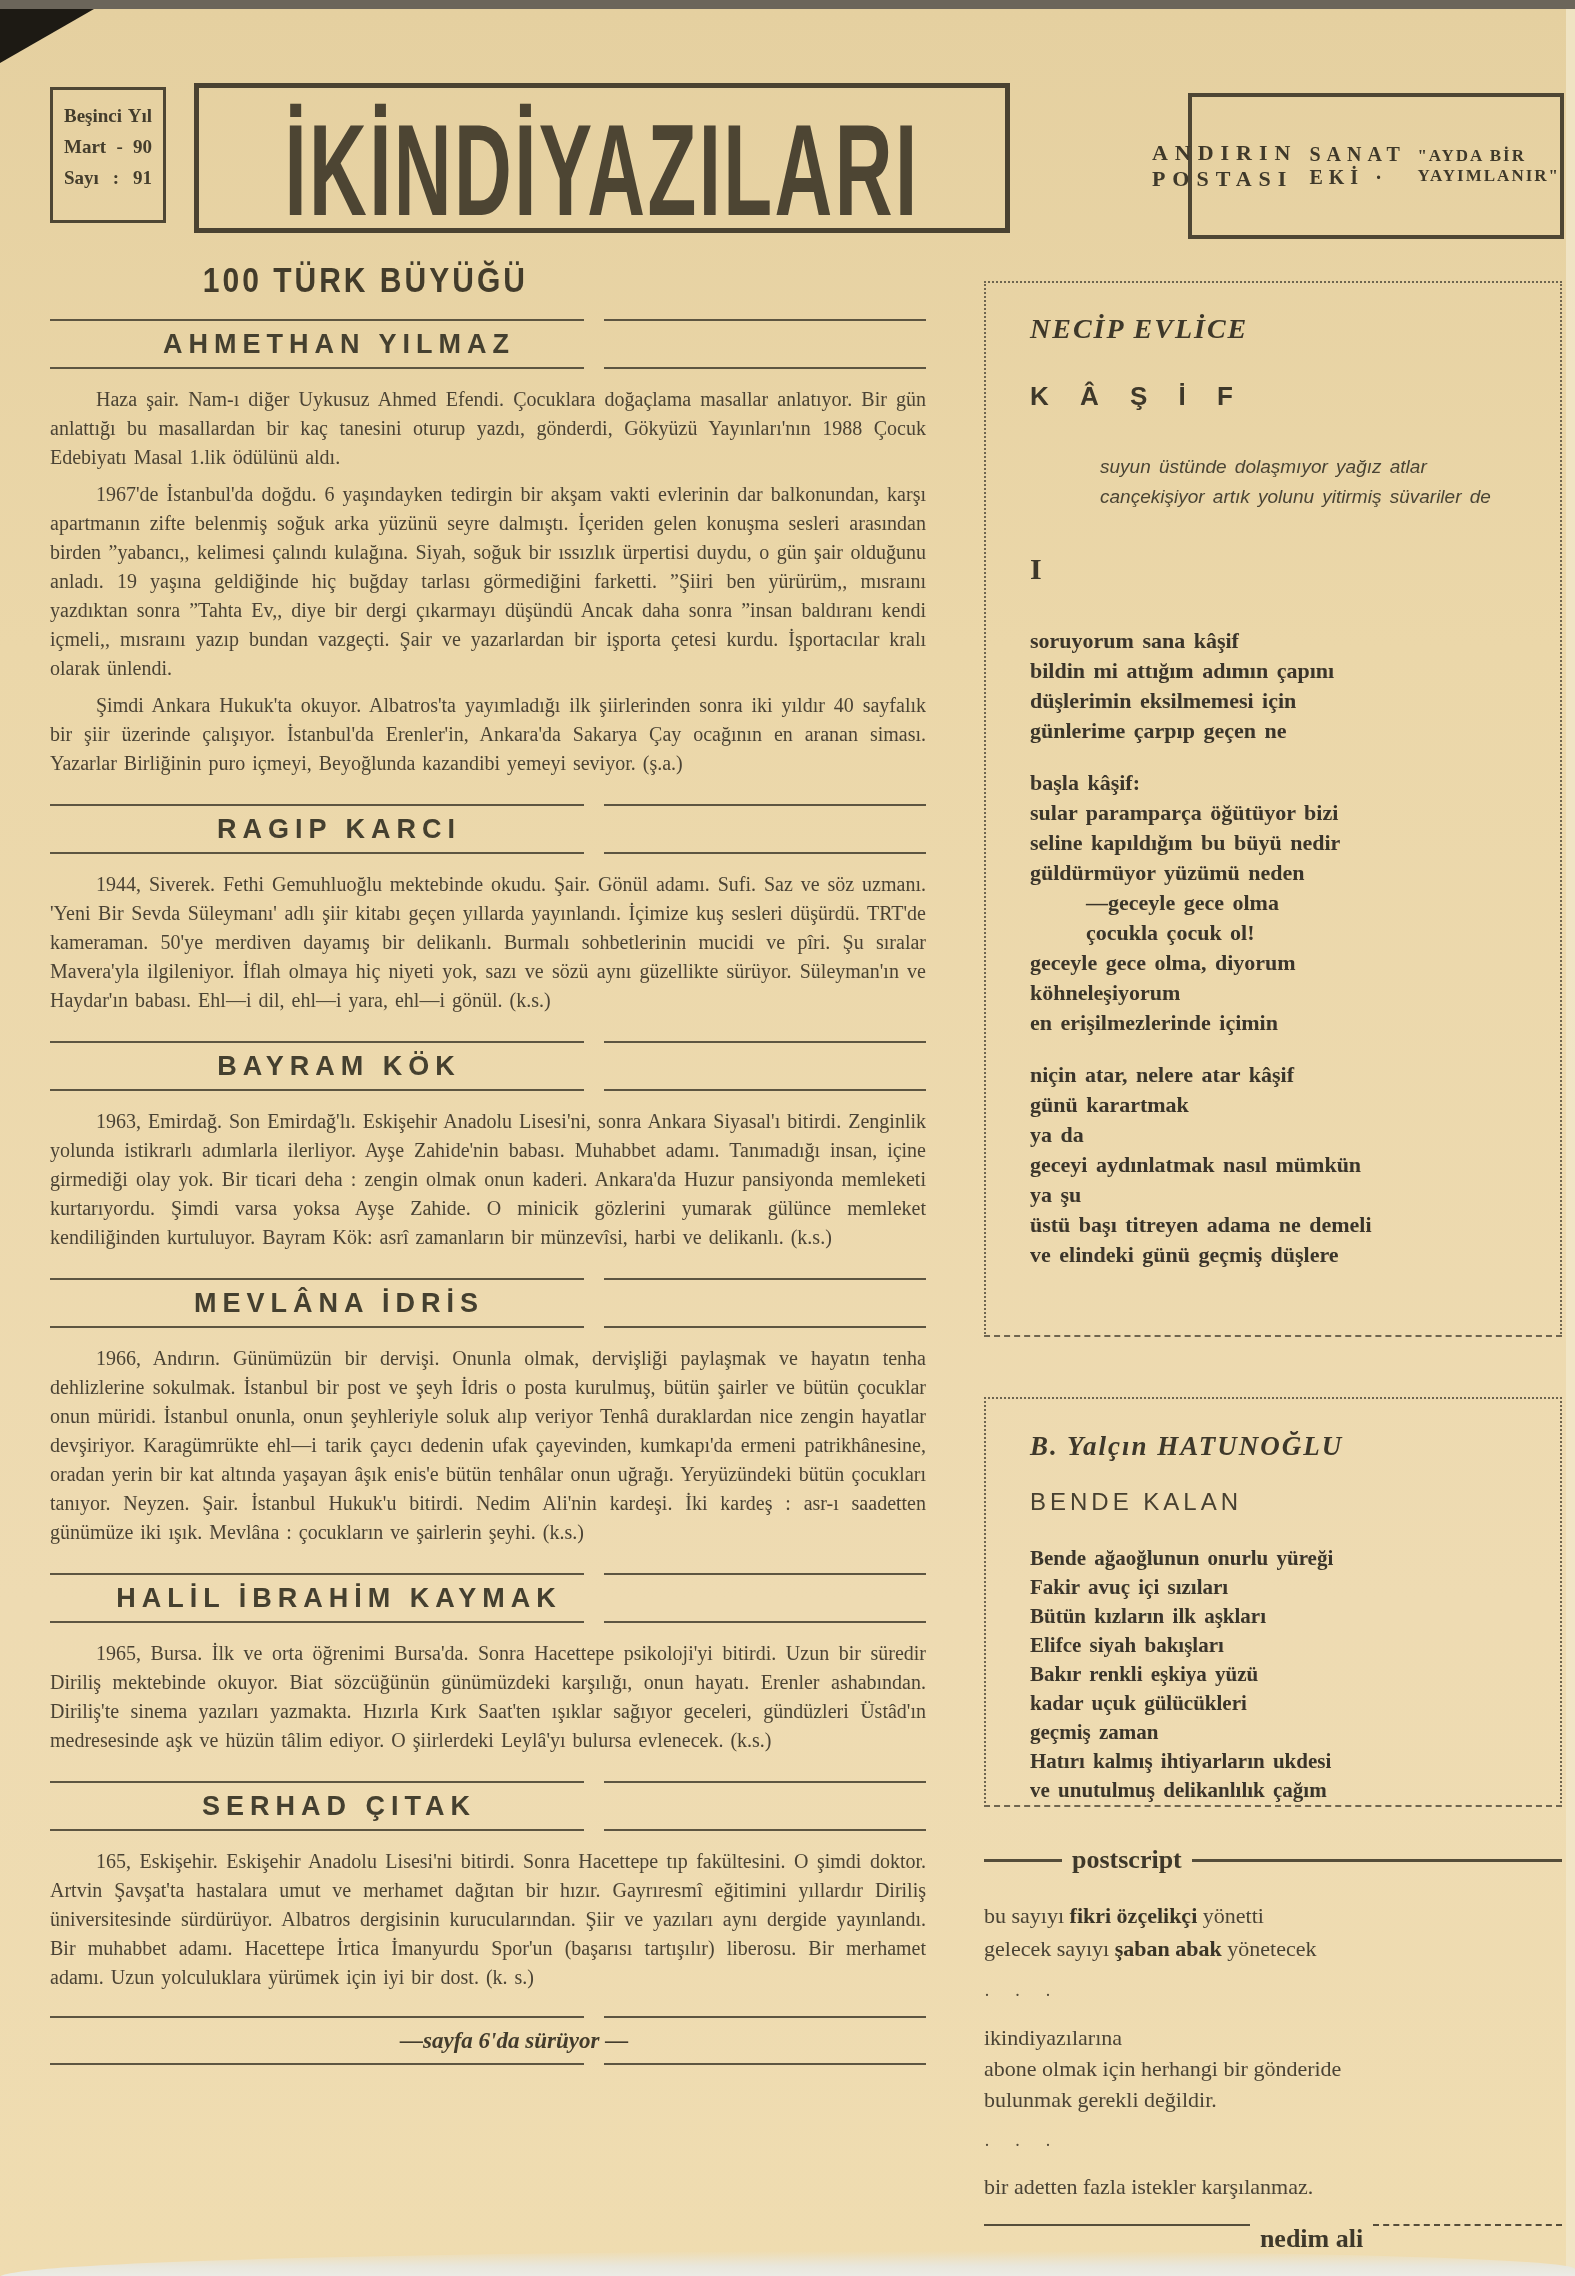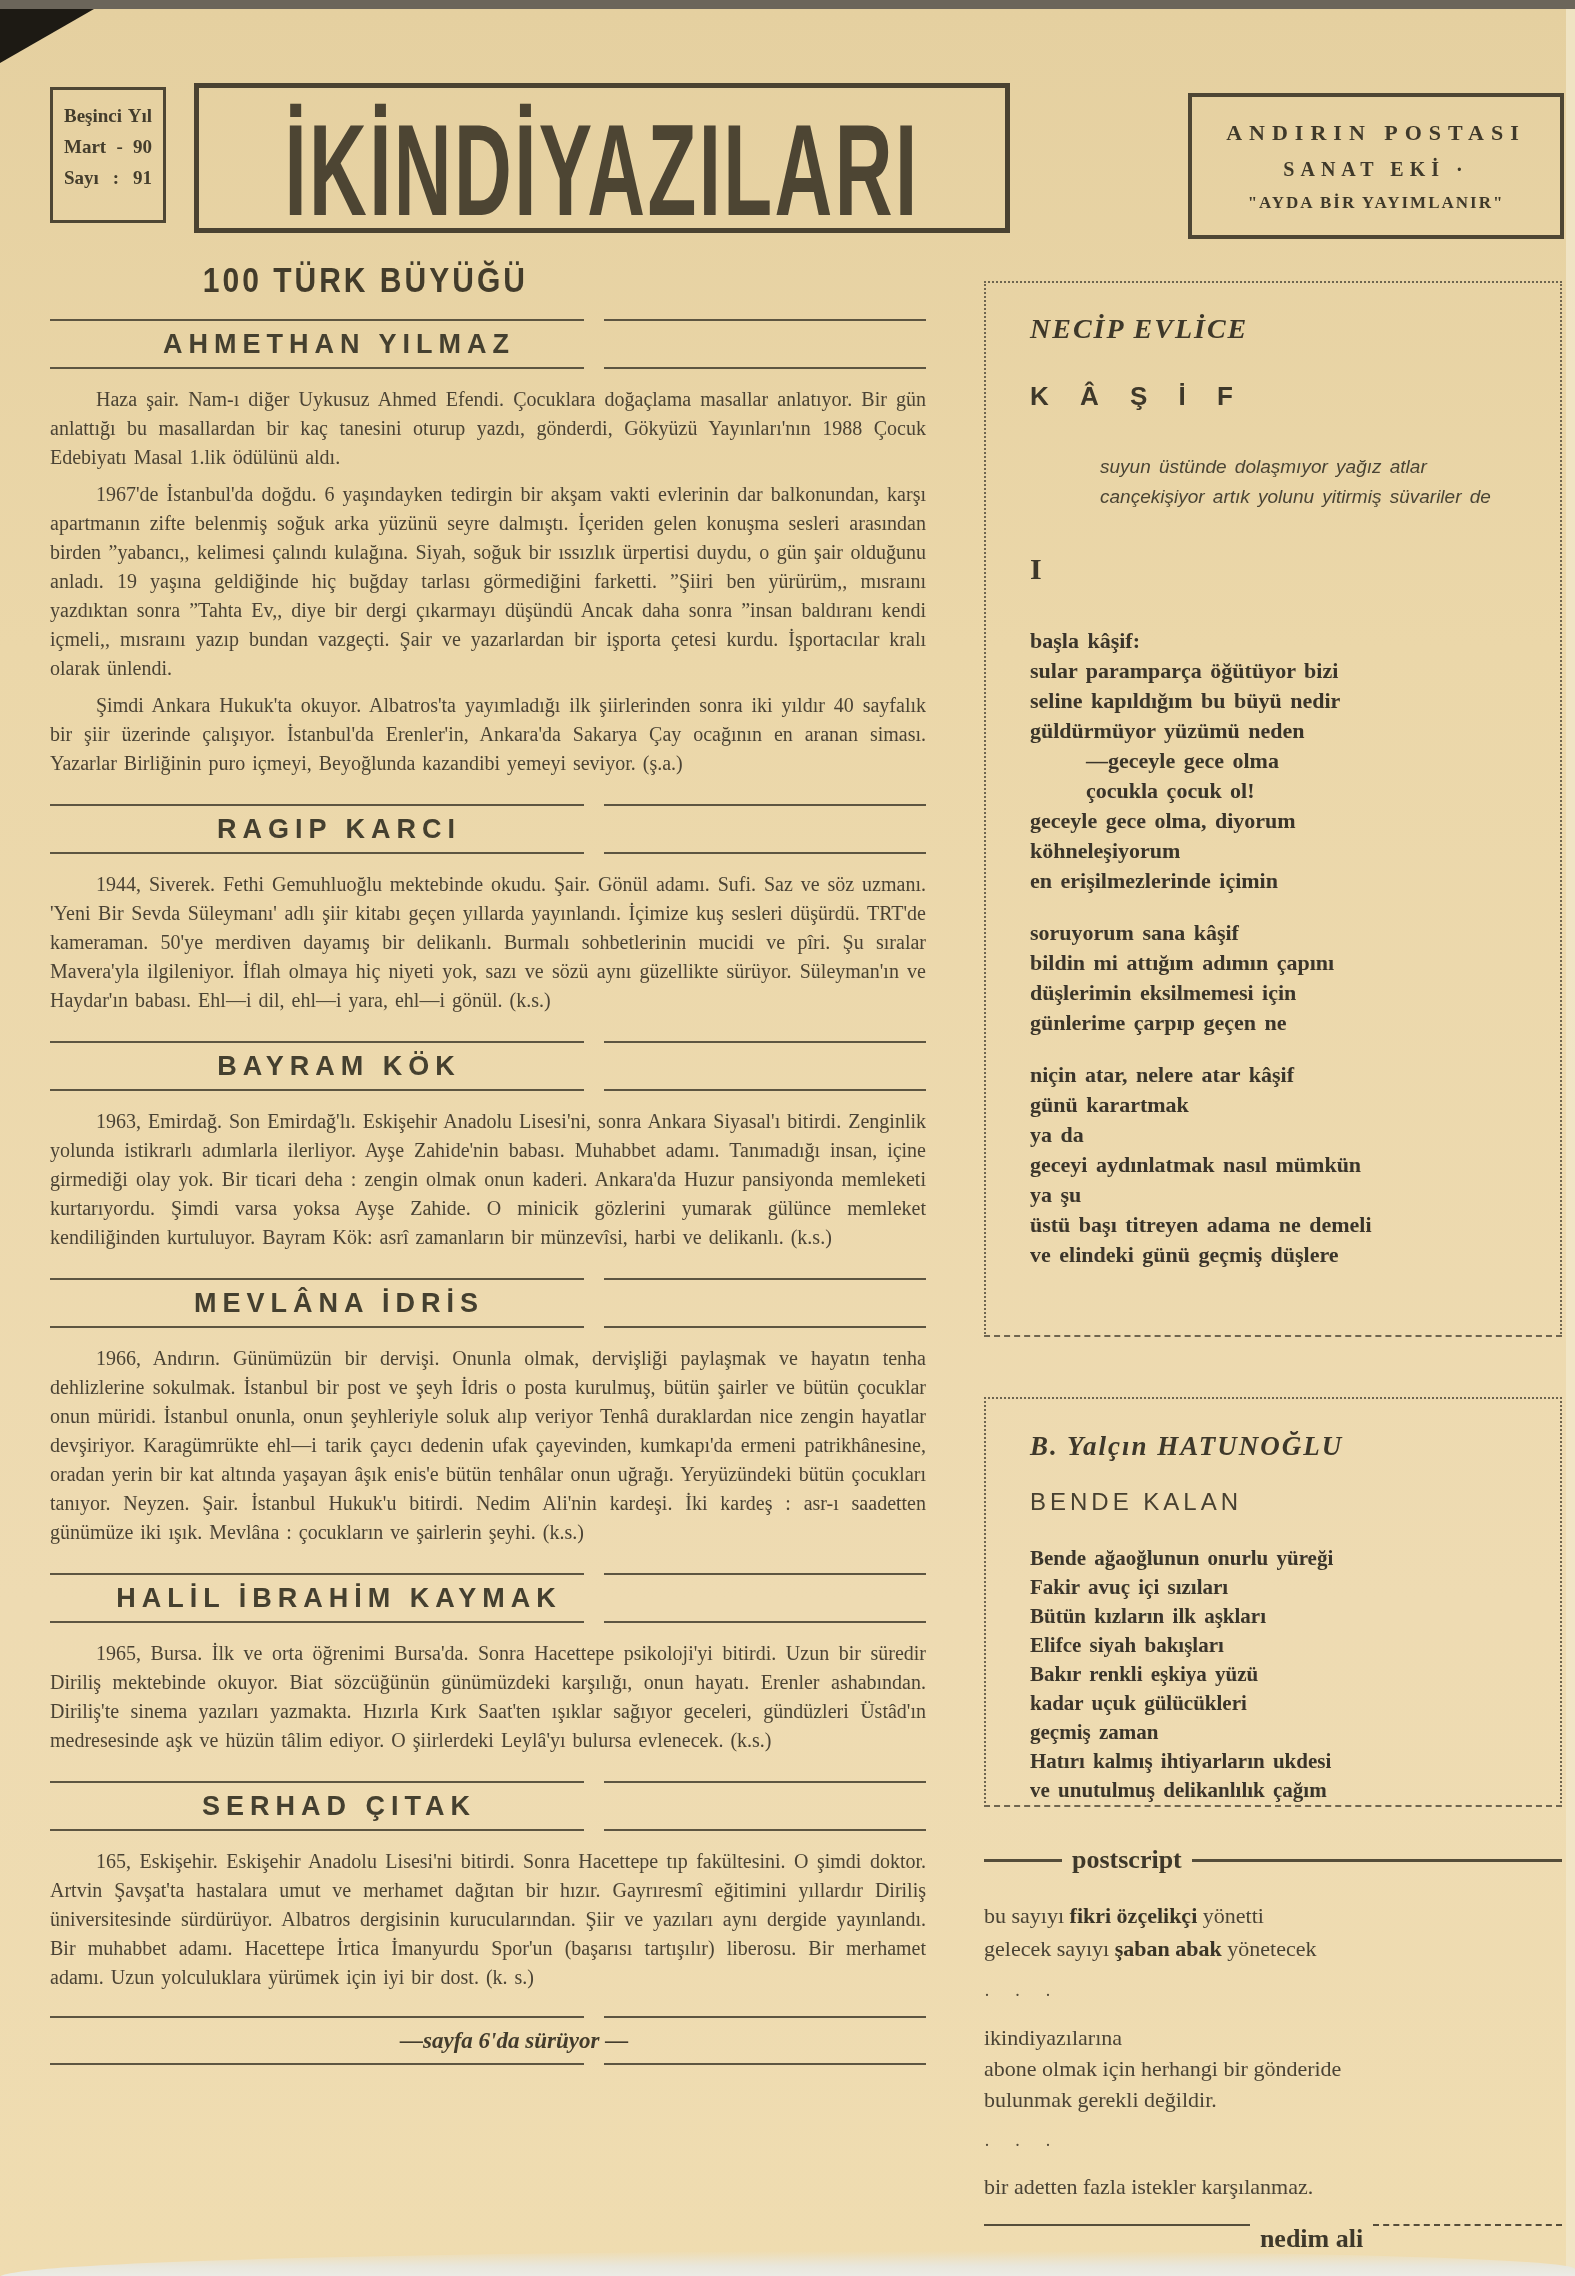--- a/index.html
+++ b/index.html
@@ -10,21 +10,21 @@
   
   .issue-box{position:absolute;left:50px;top:78px;width:116px;height:136px;border:3px solid #4e4634;
              box-sizing:border-box;padding:16px 11px 10px;display:flex;flex-direction:column;gap:11px;
              font-weight:700;font-size:19px;color:#443d2c;}
   .issue-row{display:flex;justify-content:space-between;line-height:20px;}
   .masthead-box{position:absolute;left:194px;top:74px;width:816px;height:150px;border:5px solid #4a4231;
                 box-sizing:border-box;display:flex;align-items:flex-end;justify-content:center;overflow:hidden;}
   .masthead{font-family:"Liberation Sans",sans-serif;font-weight:700;font-size:100px;letter-spacing:3px;
             color:#4d4533;transform:scale(0.8,1.3);white-space:nowrap;}
   .pub-box{position:absolute;left:1188px;top:84px;width:376px;height:146px;border:4px solid #4e4634;
-           box-sizing:border-box;display:flex;flex-direction:column;align-items:center;justify-content:center;
+           box-sizing:border-box;display:flex;flex-direction:row;align-items:center;justify-content:flex-end;
            gap:12px;color:#3f392a;}
   .pub-line1{font-size:22px;letter-spacing:7px;font-weight:700;}
   .pub-line2{font-size:20px;letter-spacing:6px;font-weight:700;}
   .pub-line3{font-size:17px;letter-spacing:2px;font-weight:700;}
   
   .left-col{position:absolute;left:50px;top:250px;width:876px;}
   .series-wrap{width:72%;text-align:center;margin:4px 0 22px;}
   .series-title{margin:0;font-family:"Liberation Sans",sans-serif;font-weight:800;font-size:30px;
                 letter-spacing:3px;color:#433c2b;display:inline-block;transform:scaleY(1.15);}
   .sec-head{margin:26px 0 16px;}
@@ -229,35 +229,35 @@
 
   <aside class="poem-box box1">
     <div class="poem-author">NECİP EVLİCE</div>
     <div class="poem-title">K Â Ş İ F</div>
     <div class="epigraph">
       <div>suyun üstünde dolaşmıyor yağız atlar</div>
       <div>cançekişiyor artık yolunu yitirmiş süvariler de</div>
     </div>
     <div class="numeral">I</div>
     <div class="stanza">
+      <div class="pl">soruyorum sana kâşif</div>
+      <div class="pl">bildin mi attığım adımın çapını</div>
+      <div class="pl">düşlerimin eksilmemesi için</div>
+      <div class="pl">günlerime çarpıp geçen ne</div>
+    </div>
+    <div class="stanza">
       <div class="pl">başla kâşif:</div>
       <div class="pl">sular paramparça öğütüyor bizi</div>
       <div class="pl">seline kapıldığım bu büyü nedir</div>
       <div class="pl">güldürmüyor yüzümü neden</div>
       <div class="pl indent">—geceyle gece olma</div>
       <div class="pl indent">çocukla çocuk ol!</div>
       <div class="pl">geceyle gece olma, diyorum</div>
       <div class="pl">köhneleşiyorum</div>
       <div class="pl">en erişilmezlerinde içimin</div>
-    </div>
-    <div class="stanza">
-      <div class="pl">soruyorum sana kâşif</div>
-      <div class="pl">bildin mi attığım adımın çapını</div>
-      <div class="pl">düşlerimin eksilmemesi için</div>
-      <div class="pl">günlerime çarpıp geçen ne</div>
     </div>
     <div class="stanza">
       <div class="pl">niçin atar, nelere atar kâşif</div>
       <div class="pl">günü karartmak</div>
       <div class="pl">ya da</div>
       <div class="pl">geceyi aydınlatmak nasıl mümkün</div>
       <div class="pl">ya şu</div>
       <div class="pl">üstü başı titreyen adama ne demeli</div>
       <div class="pl">ve elindeki günü geçmiş düşlere</div>
     </div>

